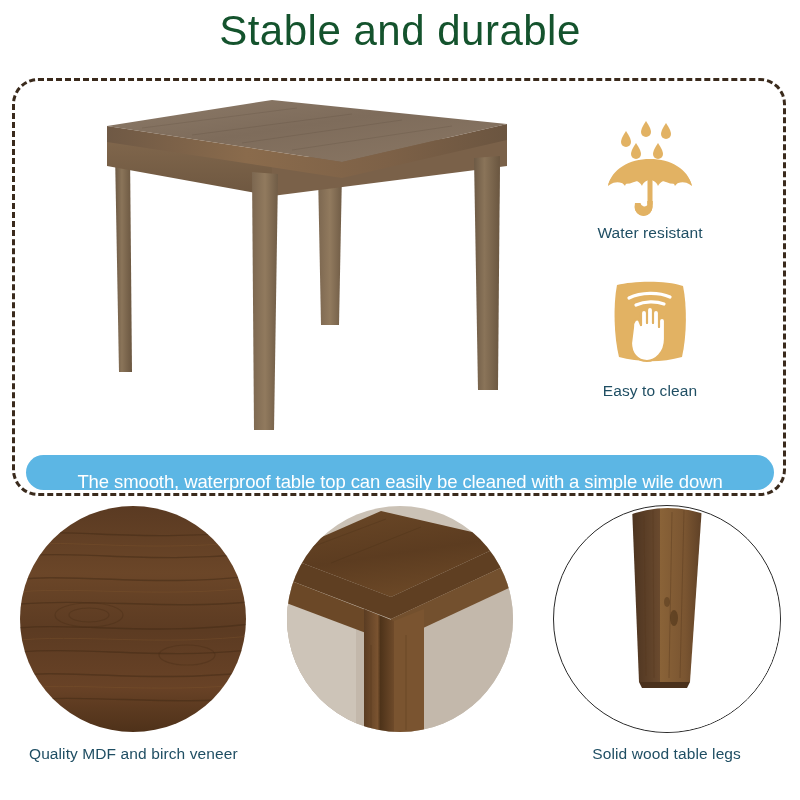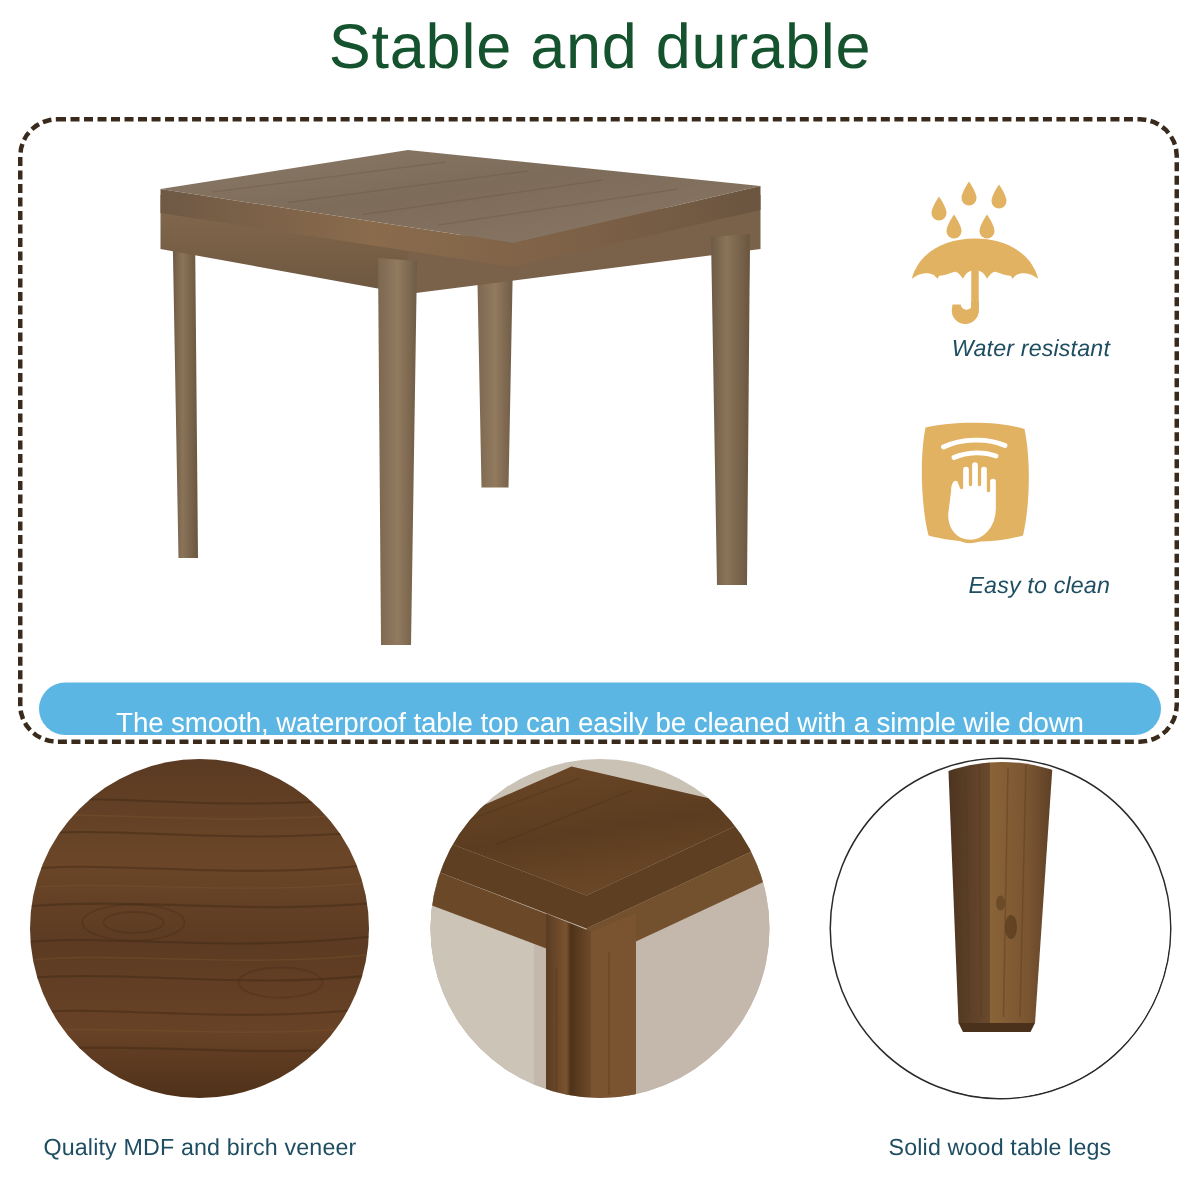--- a/index.html
+++ b/index.html
@@ -54,23 +54,22 @@
 
   
   .features {
     position: absolute;
     left: 560px;
     top: 110px;
     width: 180px;
   }
   .feature {
     width: 180px;
-    text-align: right;
+    text-align: center;
     margin-bottom: 26px;
-    font-style: italic;
   }
   .feature-icon {
     height: 110px;
     display: flex;
     align-items: center;
     justify-content: center;
   }
   .feature-label {
     font-size: 15.5px;
     color: #1f4e63;
@@ -122,21 +121,21 @@
     margin: 0 auto;
     overflow: hidden;
     position: relative;
   }
   .detail-circle.outlined {
     border: 1.5px solid #2a2a2a;
     box-sizing: border-box;
     background: #ffffff;
   }
   .detail-caption {
-    margin-top: 24px;
+    margin-top: 12px;
     font-size: 15.5px;
     color: #1f4e63;
     letter-spacing: 0.1px;
     white-space: nowrap;
   }
 </style>
 </head>
 <body>
 
 <div class="page-title">Stable and durable</div>

